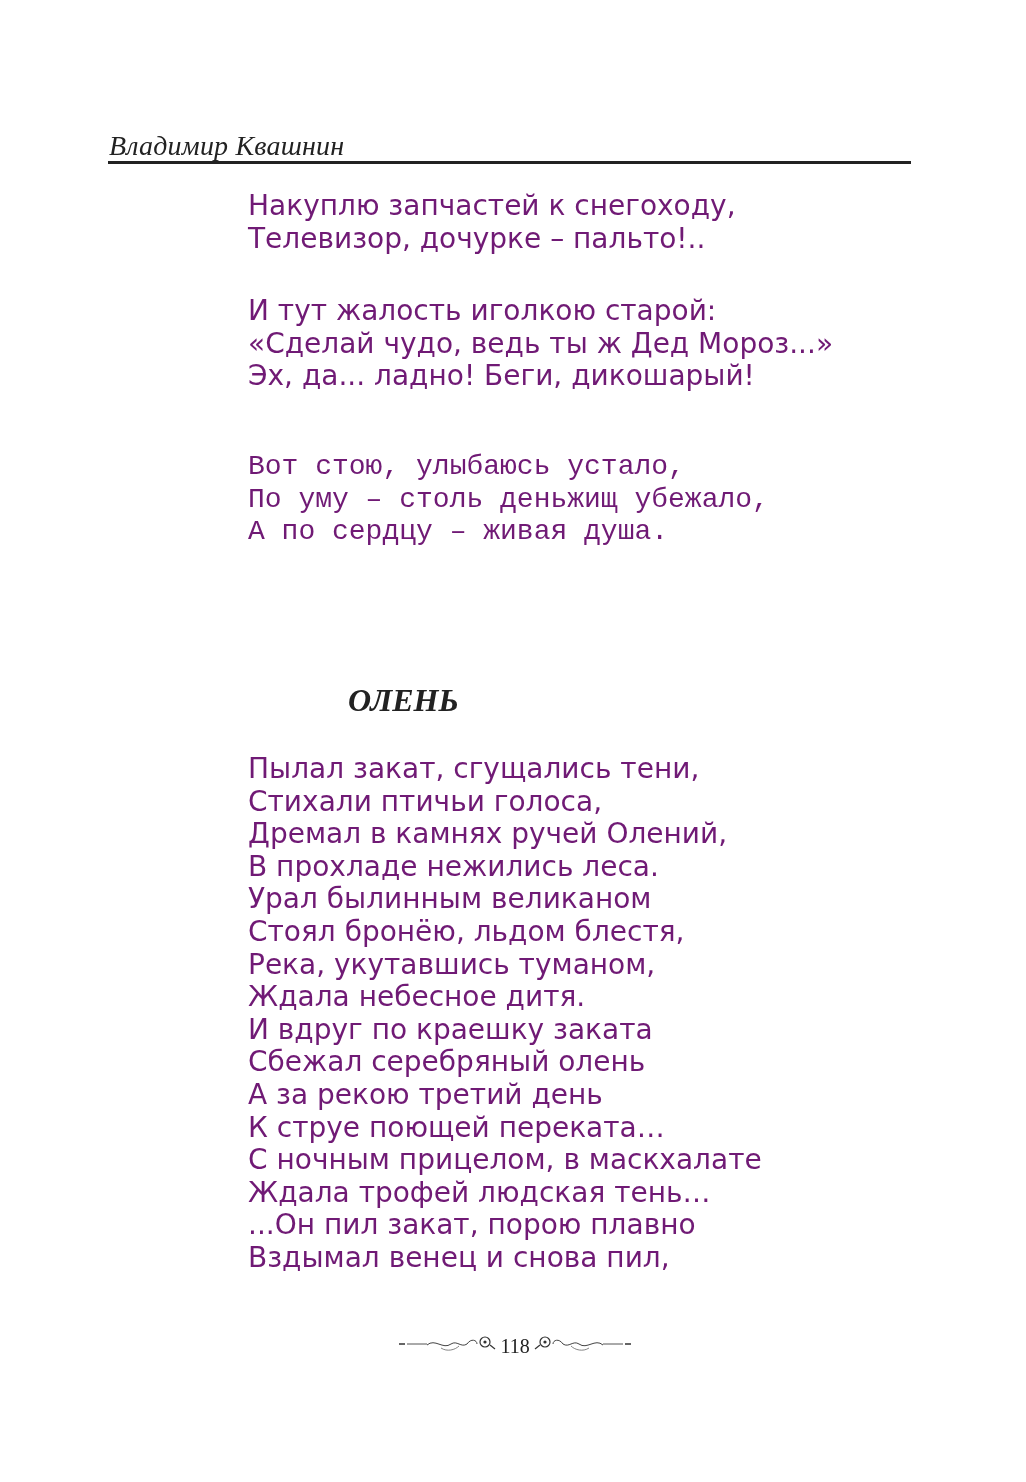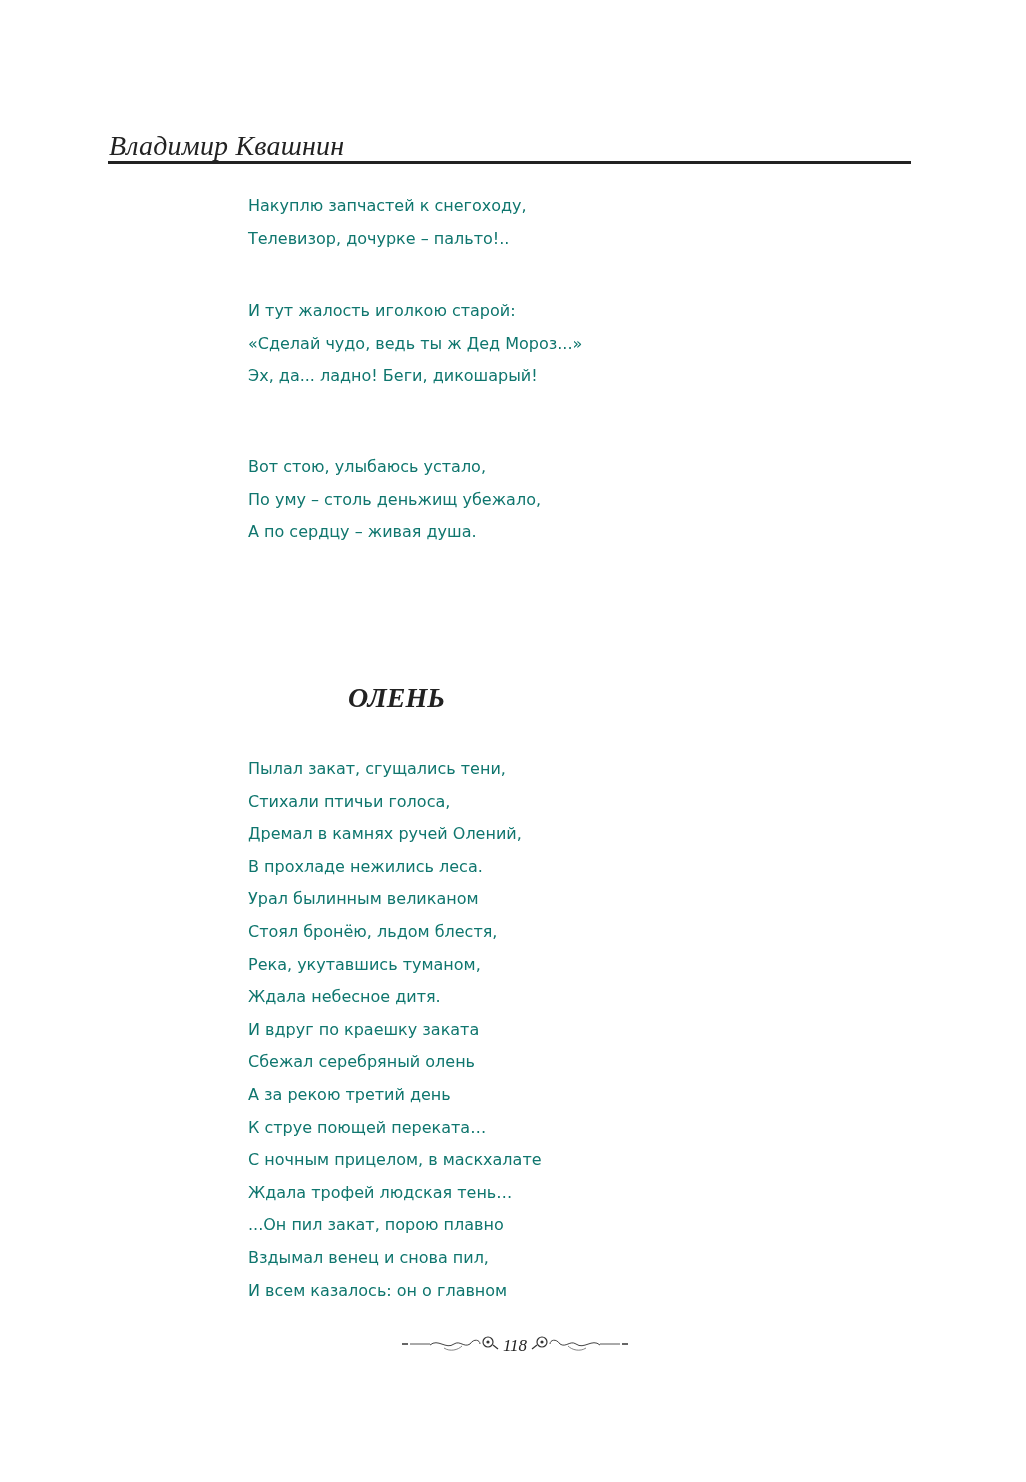--- a/index.html
+++ b/index.html
@@ -5,55 +5,55 @@
     html, body { margin: 0; padding: 0; background: #ffffff; }
     body { width: 1026px; height: 1482px; position: relative; overflow: hidden; color: #1c1c1c; }
     .header-author {
       position: absolute; left: 109px; top: 130px;
       font-family: "Liberation Serif", "DejaVu Serif", serif;
       font-style: italic; font-size: 28px; color: #222; letter-spacing: 0.2px;
     }
     .header-rule {
       position: absolute; left: 108px; top: 161px; width: 803px; height: 3px; background: #222;
     }
-    .stanza { position: absolute; left: 248px; font-family: "DejaVu Sans", "Liberation Sans", sans-serif; font-size: 16px; line-height: 32.6px; color: #0f766e; }
+    .stanza { position: absolute; left: 248px; font-family: "DejaVu Sans", "Liberation Sans", sans-serif; font-size: 28px; line-height: 32.6px; color: #701a75; }
     .line { white-space: pre; display: block; }
     .title {
       position: absolute; left: 348px; top: 682px;
       font-family: "Liberation Serif", "DejaVu Serif", serif;
-      font-style: italic; font-weight: bold; font-size: 28px; color: #222;
+      font-style: italic; font-weight: bold; font-size: 32px; color: #222;
     }
     .footer {
       position: absolute; left: 400px; top: 1330px; width: 230px; height: 32px;
       display: flex; align-items: center; justify-content: center;
     }
     .page-num {
       font-family: "Liberation Serif", "DejaVu Serif", serif;
-      font-size: 17px; color: #222; margin: 0 3px; font-style: italic;
+      font-size: 20px; color: #222; margin: 0 3px;
     }
     .orn { display: inline-block; }
   </style>
 </head>
 <body>
 
 <div class="header-author">Владимир Квашнин</div>
 <div class="header-rule"></div>
 
 <div class="stanza" style="top:190px;">
   <span class="line">Накуплю запчастей к снегоходу,</span>
   <span class="line">Телевизор, дочурке – пальто!..</span>
 </div>
 
 <div class="stanza" style="top:295px;">
   <span class="line">И тут жалость иголкою старой:</span>
   <span class="line">«Сделай чудо, ведь ты ж Дед Мороз...»</span>
   <span class="line">Эх, да... ладно! Беги, дикошарый!</span>
 </div>
 
-<div class="stanza" style="top:451px;">
+<div class="stanza" style="top:451px;font-family:Liberation Mono, monospace;">
   <span class="line">Вот стою, улыбаюсь устало,</span>
   <span class="line">По уму – столь деньжищ убежало,</span>
   <span class="line">А по сердцу – живая душа.</span>
 </div>
 
 <div class="title">ОЛЕНЬ</div>
 
 <div class="stanza" style="top:746px;margin-top:7px;">
   <span class="line">Пылал закат, сгущались тени,</span>
   <span class="line">Стихали птичьи голоса,</span>
@@ -64,21 +64,20 @@
   <span class="line">Река, укутавшись туманом,</span>
   <span class="line">Ждала небесное дитя.</span>
   <span class="line">И вдруг по краешку заката</span>
   <span class="line">Сбежал серебряный олень</span>
   <span class="line">А за рекою третий день</span>
   <span class="line">К струе поющей переката…</span>
   <span class="line">С ночным прицелом, в маскхалате</span>
   <span class="line">Ждала трофей людская тень…</span>
   <span class="line">...Он пил закат, порою плавно</span>
   <span class="line">Вздымал венец и снова пил,</span>
-  <span class="line">И всем казалось: он о главном</span>
 </div>
 
 <div class="footer">
   <span class="orn">
     <svg width="100" height="24" viewBox="0 0 100 24">
       <line x1="2" y1="12" x2="8" y2="12" stroke="#333" stroke-width="1.5"></line>
       <line x1="10" y1="12" x2="30" y2="12" stroke="#555" stroke-width="1"></line>
       <path d="M30 13 C38 6, 46 18, 54 12 C60 8, 64 16, 70 12" fill="none" stroke="#444" stroke-width="1"></path>
       <path d="M44 16 C50 20, 58 18, 62 14" fill="none" stroke="#666" stroke-width="0.8"></path>
       <path d="M70 12 C74 6, 80 8, 80 12" fill="none" stroke="#444" stroke-width="1"></path>

